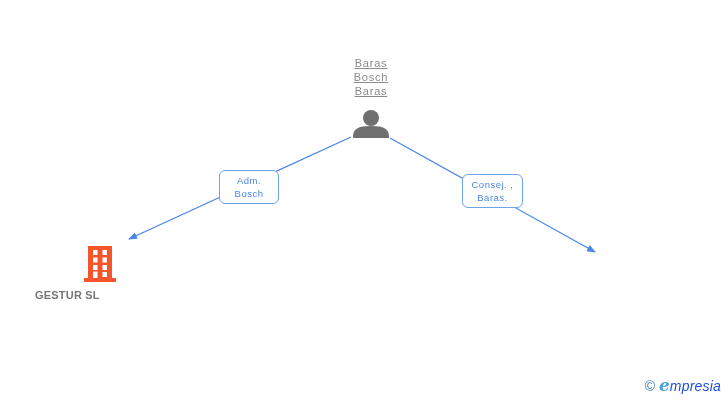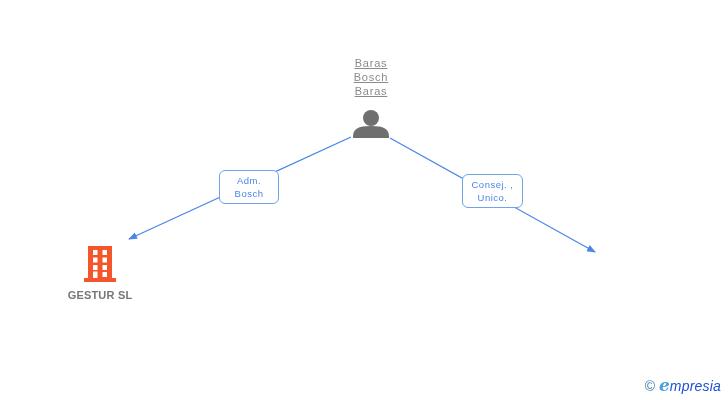--- a/index.html
+++ b/index.html
@@ -12,21 +12,21 @@
   .person-name{font-size:11px;line-height:14px;color:#8a8a8a;letter-spacing:0.8px;text-decoration:underline;}
   .person-icon{display:block;margin:11px auto 0 auto;color:#6f6f6f;}
   .edge-label{
     position:absolute;z-index:3;background:#ffffff;
     border:1.5px solid #6fa3e8;border-radius:6px;
     color:#4a86e8;font-size:9.5px;line-height:13px;text-align:center;
     letter-spacing:0.5px;box-sizing:border-box;padding-top:3px;
   }
   .edge-label-left{left:219px;top:170px;width:60px;height:34px;}
   .edge-label-right{left:462px;top:174px;width:61px;height:34px;}
-  .company{position:absolute;text-align:center;z-index:2;cursor:pointer;width:130px;}
+  .company{position:absolute;text-align:left;z-index:2;cursor:pointer;width:130px;}
   .company-left{left:35px;top:246px;}
   .company-right{left:568px;top:262px;}
   .building-icon{display:block;margin:0 auto;}
   .building-orange{color:#f4552a;}
   .building-gray{color:#7d7d7d;}
   .company-name{margin-top:6px;font-size:11px;line-height:14px;}
   .company-name-left{color:#777777;font-weight:bold;letter-spacing:0.2px;}
   .company-name-right{color:#979797;letter-spacing:0.6px;}
   .brand-footer{
     position:absolute;right:7px;bottom:5px;z-index:2;display:flex;
@@ -69,21 +69,21 @@
     </svg>
   </div>
 
   <div class="edge-label edge-label-left">
     <div>Adm.</div>
     <div>Bosch</div>
   </div>
 
   <div class="edge-label edge-label-right">
     <div>Consej. ,</div>
-    <div>Unico.</div>
+    <div>Baras.</div>
   </div>
 
   <div class="company company-left">
     <svg class="building-icon building-orange" width="34" height="36" viewBox="0 0 34 36">
       <rect x="5" y="0" width="24" height="33" fill="currentColor"></rect>
       <rect x="1" y="32" width="32" height="4" fill="currentColor"></rect>
       <rect x="10" y="4" width="4.5" height="5" fill="#ffffff"></rect>
       <rect x="19.5" y="4" width="4.5" height="5" fill="#ffffff"></rect>
       <rect x="10" y="11.5" width="4.5" height="5" fill="#ffffff"></rect>
       <rect x="19.5" y="11.5" width="4.5" height="5" fill="#ffffff"></rect>

